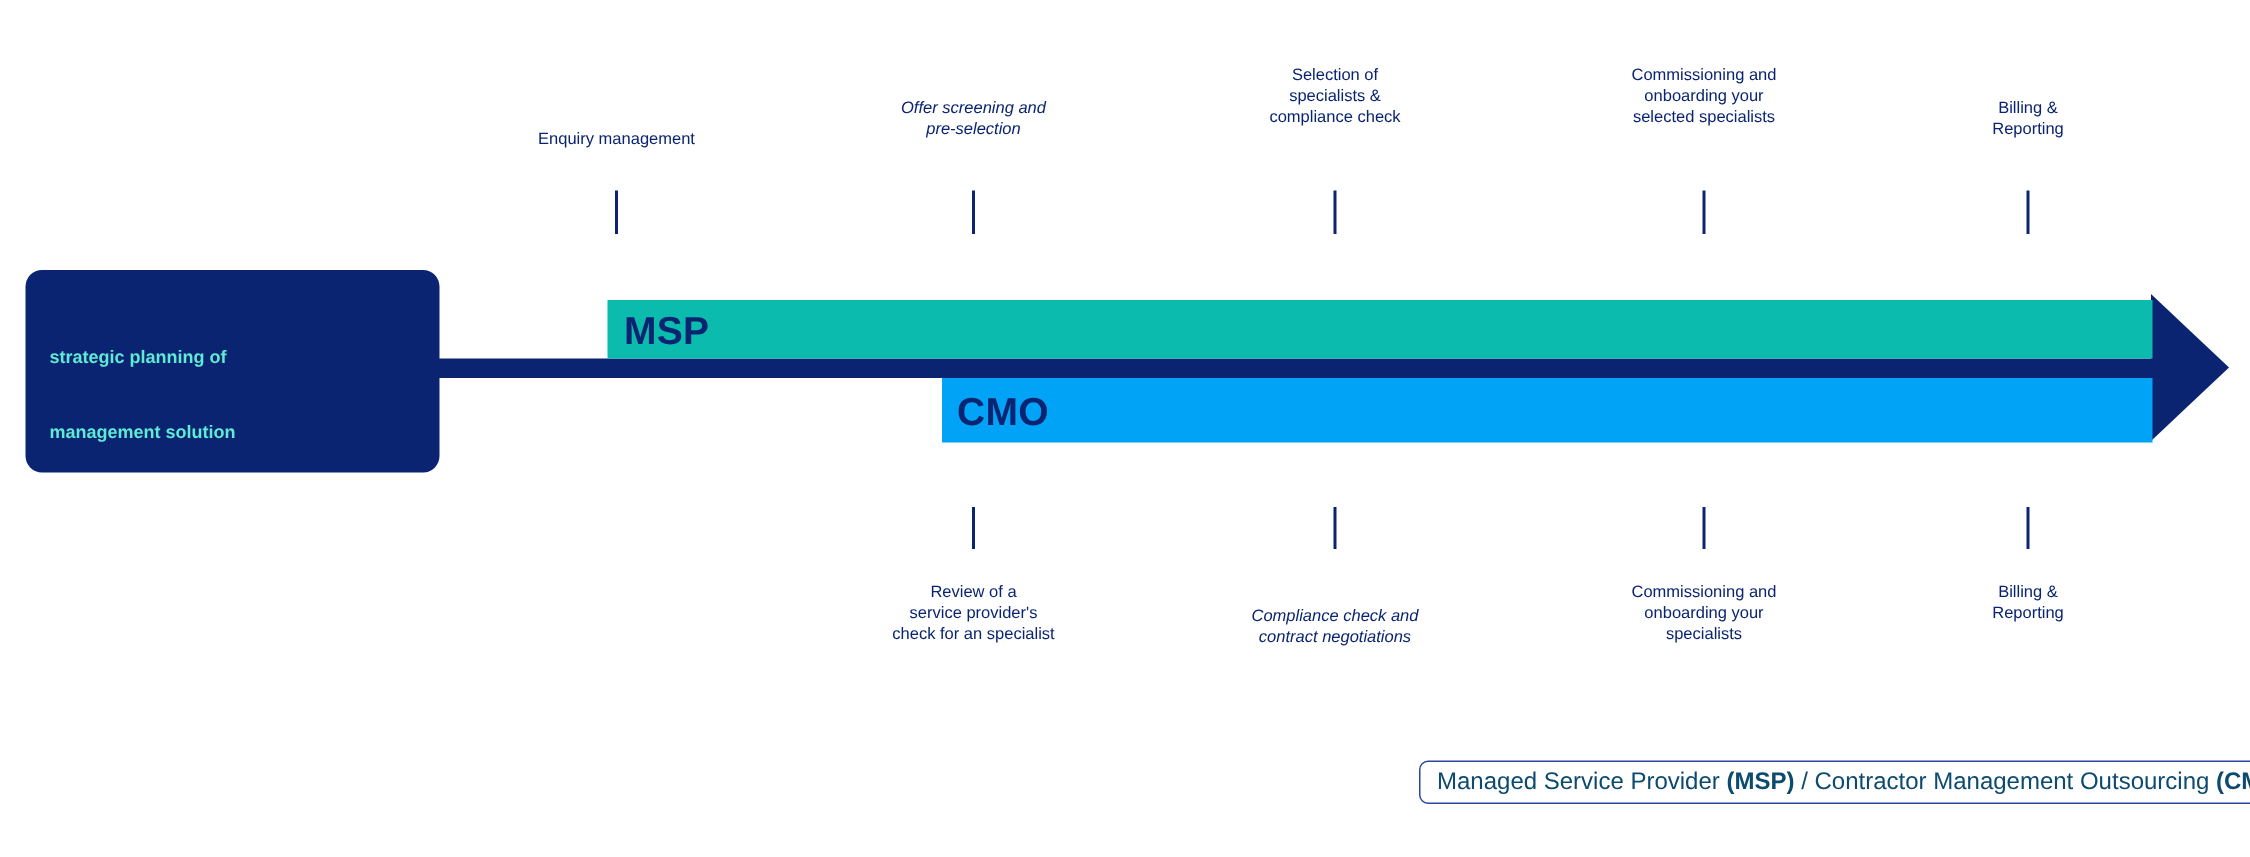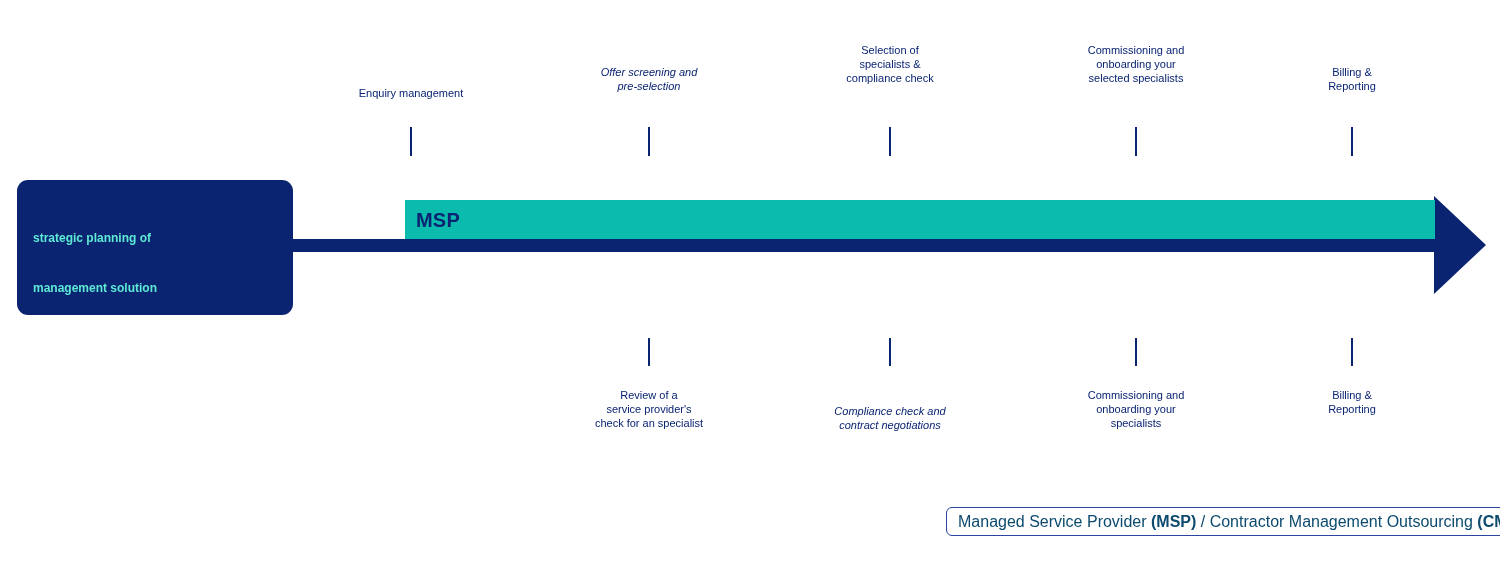--- a/index.html
+++ b/index.html
@@ -81,21 +81,21 @@
   .bar-cmo {
     left: 628px;
     top: 252px;
     width: 807px;
     height: 43px;
     background: #00A3F5;
     padding-left: 10px;
   }
   .bar-label {
     color: #0A2472;
-    font-size: 20px;
+    font-size: 26px;
     font-weight: bold;
     letter-spacing: 0.2px;
     line-height: 1;
   }
 
   
   .stage-label {
     position: absolute;
     color: #0A2472;
     font-size: 11px;
@@ -150,20 +150,23 @@
     </div>
   </div>
 
   <div class="stem"></div>
   <div class="arrow-head"></div>
 
   <div class="bar bar-msp">
     <span class="bar-label">MSP</span>
   </div>
 
+  <div class="bar bar-cmo">
+    <span class="bar-label">CMO</span>
+  </div>
 
   <div id="stages-layer">
       <div class="stage-label top" style="width: 250px; left: 286px; top: 86px; text-align: center;">Enquiry management</div>
       <div class="tick top" style="left: 410px;"></div>
       <div class="stage-label top" style="width: 240px; left: 529px; top: 65px; font-style: italic;">Offer screening and
 pre-selection</div>
       <div class="tick top" style="left: 648px;"></div>
       <div class="stage-label top" style="width: 240px; left: 770px; top: 43px;">Selection of
 specialists &amp;
 compliance check</div>

